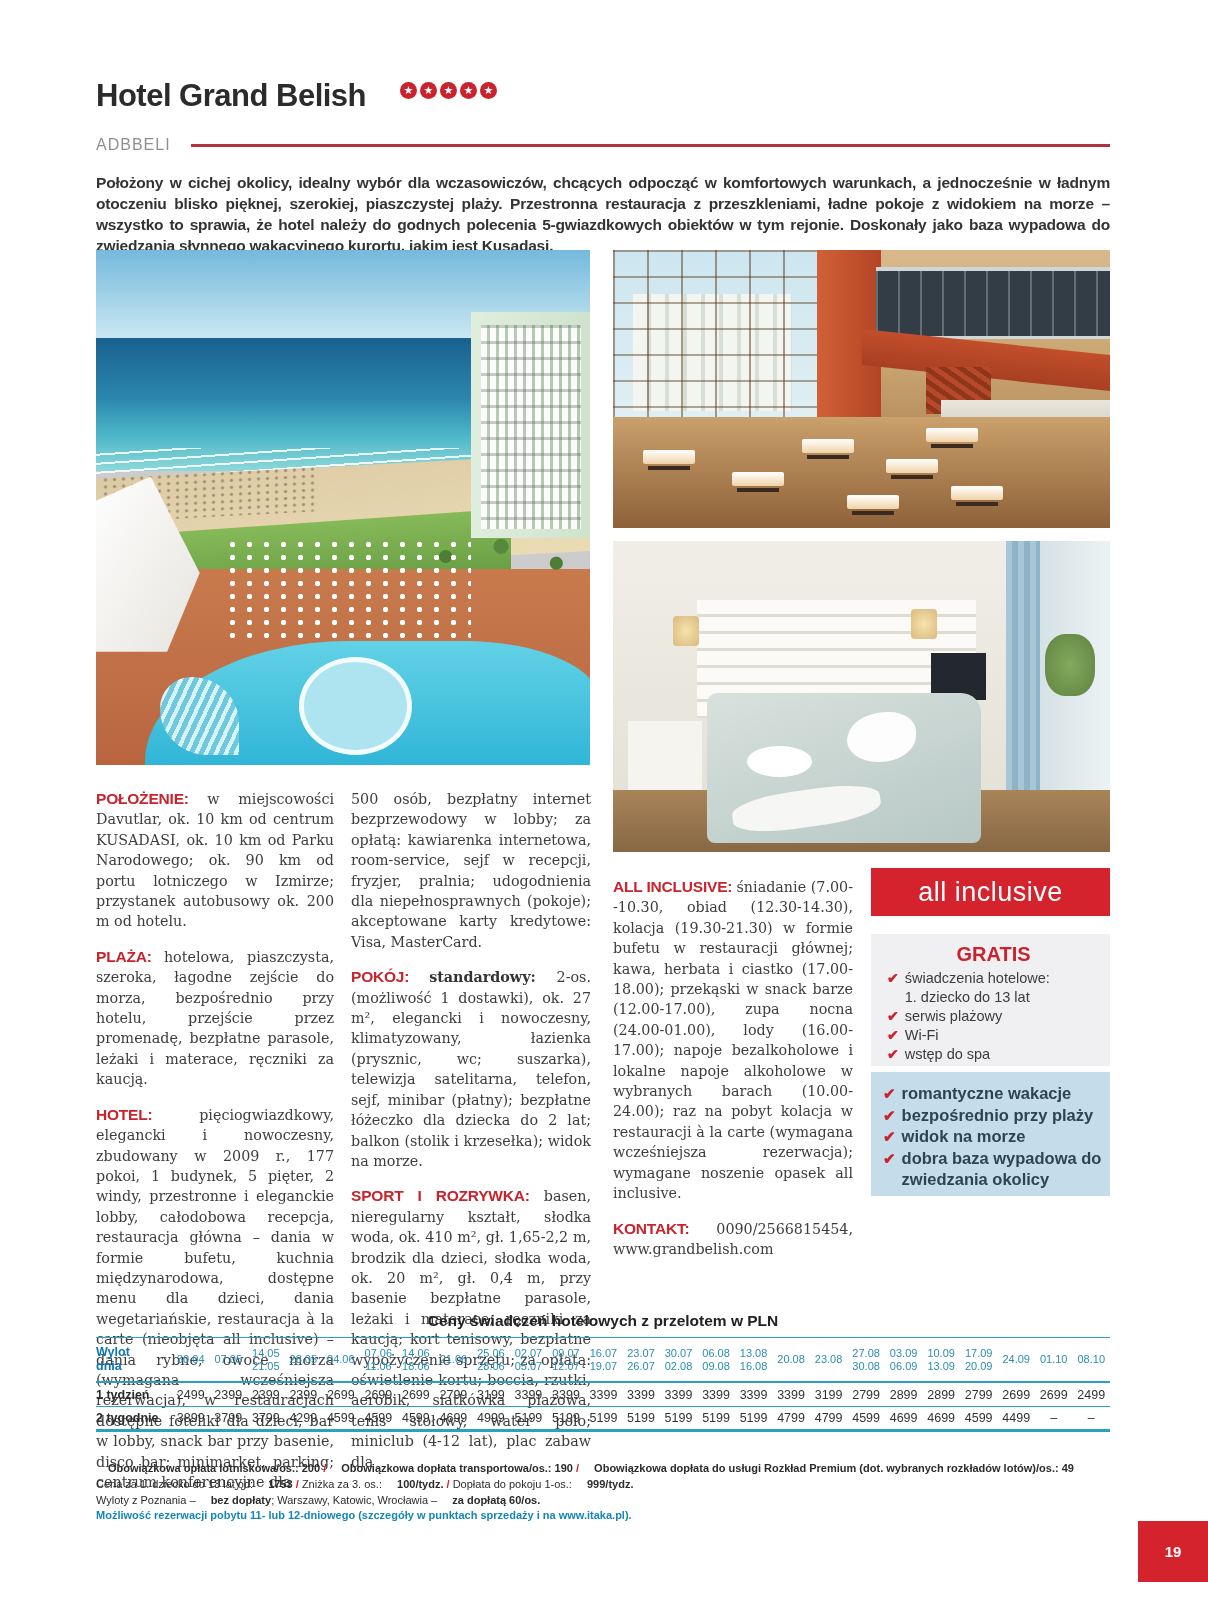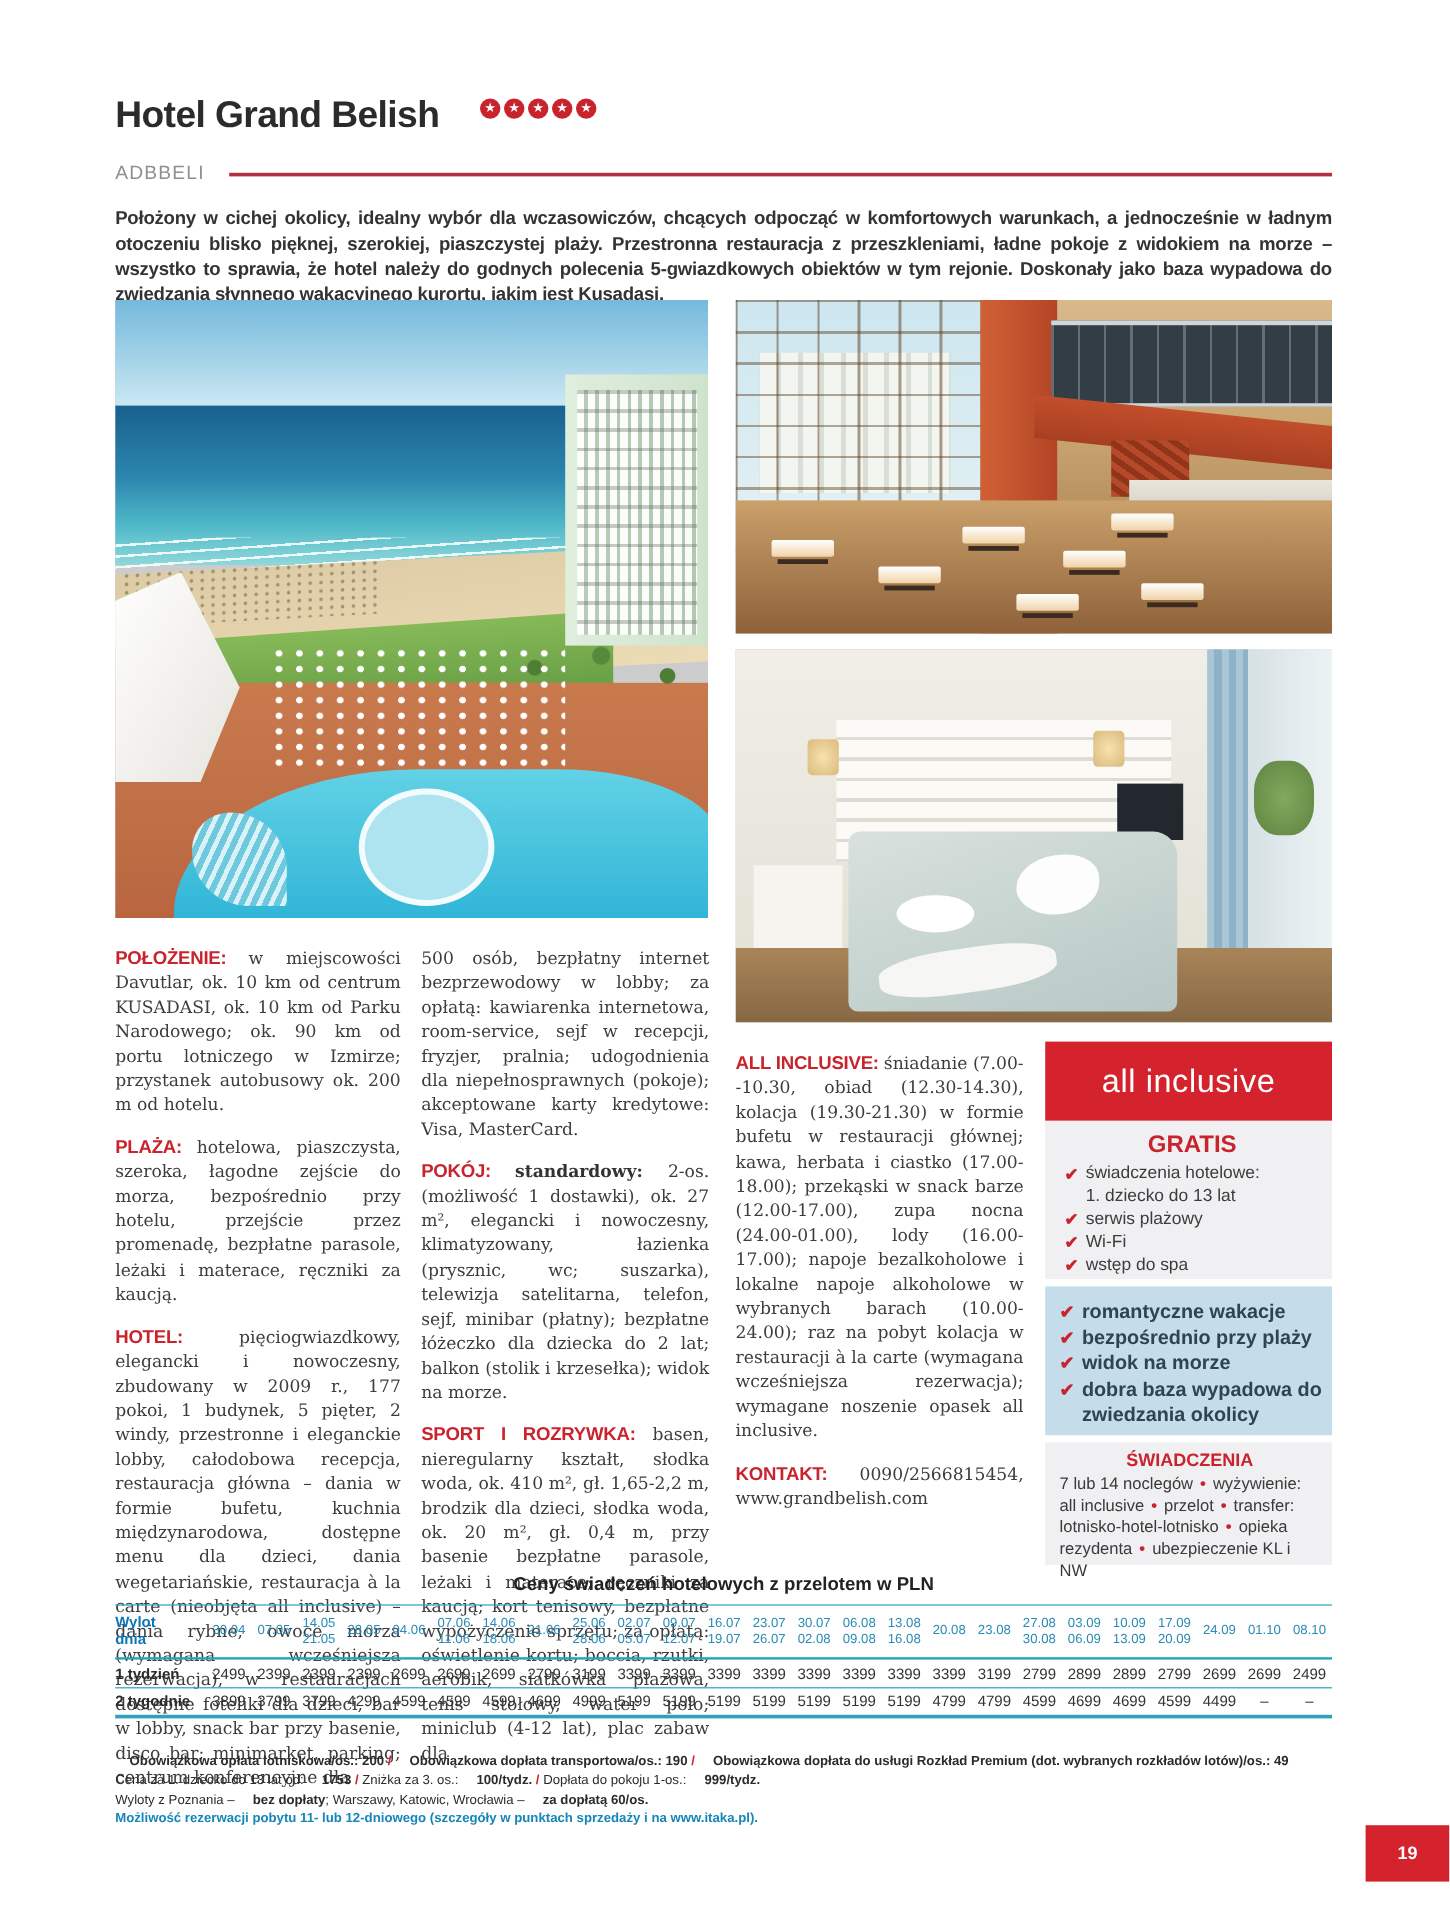--- a/index.html
+++ b/index.html
@@ -111,21 +111,21 @@
   .tcol-1{left:96px;top:789px;}
   .tcol-2{left:351px;top:789px;width:240px;}
   .tcol-3{left:613px;top:877px;width:240px;}
   .block{font-family:"DejaVu Serif",serif;font-size:14.3px;line-height:20.4px;
          color:var(--body);text-align:justify;margin-bottom:15px;}
   .lbl{font-family:"Liberation Sans",sans-serif;font-weight:bold;color:var(--red);
        font-size:15.5px;letter-spacing:-.2px;}
   .lead{font-weight:bold;color:#333;}
 
   
-  .ai-banner{position:absolute;left:871px;top:868px;width:239px;height:66px;
+  .ai-banner{position:absolute;left:871px;top:868px;width:239px;height:48px;
        background:var(--banner-red);color:#fff;display:flex;align-items:center;justify-content:center;
        font-size:27px;letter-spacing:.5px;}
   .gratis{position:absolute;left:871px;top:934px;width:239px;height:132px;
        background:var(--graybox);padding:9px 10px 0 16px;}
   .gratis-title{text-align:center;color:var(--red);font-weight:bold;font-size:20px;margin-bottom:3px;}
   .g-item{display:flex;font-size:14.5px;line-height:19px;color:#3c3c3c;}
   .check{color:var(--red);font-weight:bold;margin-right:6px;font-size:14px;}
   .hbox{position:absolute;left:871px;top:1072px;width:239px;height:124px;
        background:var(--bluebox);padding:11px 8px 0 12px;}
   .h-item{display:flex;font-size:16.5px;line-height:21.5px;font-weight:bold;color:#2e4450;}
@@ -149,21 +149,21 @@
   .head .rowlab{color:var(--wylot-blue);line-height:13.5px;}
   .date{font-size:11px;line-height:12.5px;color:var(--date-blue);}
   .val{font-size:12.5px;color:#333;}
 
   
   .footnotes{position:absolute;left:96px;top:1461px;width:1014px;
        font-size:11px;line-height:15.8px;color:var(--dark);}
   .fb{font-weight:bold;margin-left:12px;}
   .fr{color:#cc2229;font-weight:bold;}
   .fblue{color:#1486b8;font-weight:bold;}
-  .badge{position:absolute;left:1138px;top:1521px;width:70px;height:47px;background:var(--banner-red);
+  .badge{position:absolute;left:1138px;top:1521px;width:70px;height:61px;background:var(--banner-red);
        color:#fff;display:flex;align-items:center;justify-content:center;font-weight:bold;font-size:15px;}
 </style>
 </head>
 <body>
 
 <div class="page">
 
   <div class="hotel-line">
     <span class="hotel-name">Hotel Grand Belish</span>
     <span class="stars">
@@ -284,24 +284,20 @@
       </div>
       <div class="h-item">
         <span class="check">✔</span>
         <span>widok na morze</span>
       </div>
       <div class="h-item">
         <span class="check">✔</span>
         <span>dobra baza wypadowa do zwiedzania okolicy</span>
       </div>
     </div>
-  <div class="sw">
-    <div class="sw-title">ŚWIADCZENIA</div>
-    <div class="sw-text">7 lub 14 noclegów <span class="dot">•</span> wyżywienie: all inclusive <span class="dot">•</span> przelot <span class="dot">•</span> transfer: lotnisko-hotel-lotnisko <span class="dot">•</span> opieka rezydenta <span class="dot">•</span> ubezpieczenie KL i NW</div>
-  </div>
 
   <div class="ptitle">Ceny świadczeń hotelowych z przelotem w PLN</div>
   <div class="ptable">
     <div class="trow head">
         <div class="cell rowlab">Wylot<br>dnia</div>
         <div class="cell date">30.04</div>
         <div class="cell date">07.05</div>
         <div class="cell date">14.05<br>21.05</div>
         <div class="cell date">28.05</div>
         <div class="cell date">04.06</div>

